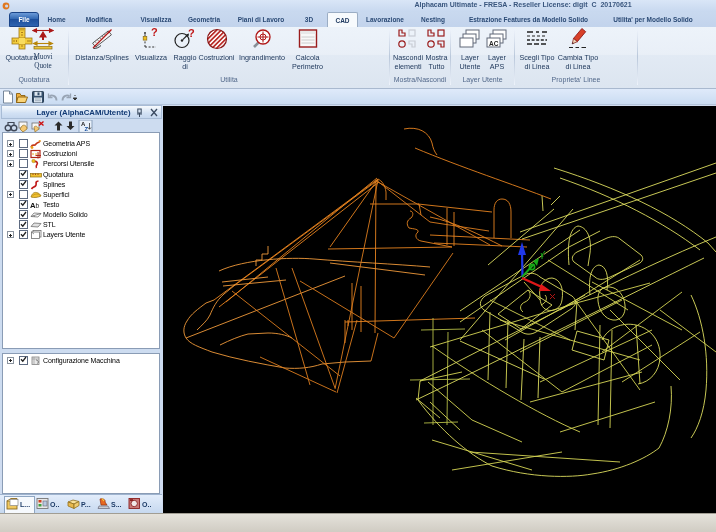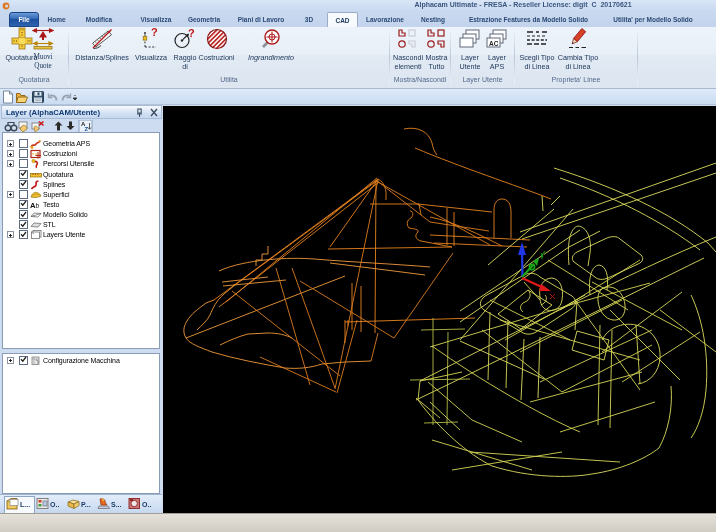--- a/index.html
+++ b/index.html
@@ -35,21 +35,21 @@
 .ric { display:block; margin:0 auto; }
 .rlab { font-size:7.2px; color:#20395c; line-height:9px; margin-top:2px; white-space:nowrap; }
 .gsep { position:absolute; top:2px; width:1px; height:56px;
   background:linear-gradient(#eef3fb, #b9c7da, #eef3fb); }
 .glab { position:absolute; top:49px; height:9px; font-size:7px; color:#52688a; text-align:center; white-space:nowrap; }
 
 
 #qbar { left:0; top:89px; width:716px; height:16px; background:linear-gradient(#dfeafa,#cadcf2); border-bottom:1px solid #b3c4da; }
 
 
-#lpanel { left:0; top:105px; width:163px; height:348px; background:#cddcf0; }
+#lpanel { left:0; top:105px; width:163px; height:348px; background:#cddcf0;text-align:center; }
 #lphead { position:absolute; left:1px; top:0px; width:161px; height:14px;
   background:linear-gradient(#f7fafd,#d2e1f4 60%, #c5d7ee);
   border:1px solid #a8bcd6; font-size:7.8px; font-weight:bold; color:#123a74; line-height:13px; padding-left:4px; }
 #lptools { position:absolute; left:2px; top:14px; width:159px; height:13px; }
 #treebox1 { position:absolute; left:2px; top:27px; width:158px; height:217px; background:#fff;
   border:1px solid #8a9cb5; font-size:7px; color:#000; overflow:hidden; }
 #treebox2 { position:absolute; left:2px; top:248px; width:158px; height:141px; background:#fff;
   border:1px solid #8a9cb5; font-size:7px; color:#000; overflow:hidden; }
 .trow { position:absolute; left:0; height:10.15px; line-height:10.15px; white-space:nowrap; }
 .texp { position:absolute; left:4px; top:1px; width:7px; height:7px; border:1px solid #8a939e; background:#fff; }
@@ -170,30 +170,38 @@
           <pattern id="hat" width="3.2" height="3.2" patternTransform="rotate(45)" patternUnits="userSpaceOnUse">
             <rect width="3.2" height="3.2" fill="#fff"></rect>
             <rect width="1.7" height="3.2" fill="#b82824"></rect>
           </pattern>
         </defs>
         <circle cx="12" cy="12" r="9.5" fill="url(#hat)" stroke="#8a1818" stroke-width="1.2"></circle>
       </svg>
       <div class="rlab">Costruzioni</div>
     </div>
 
-    <div class="rbtn" style="left:245px;width:52px;font-style:italic;">
+    <div class="rbtn" style="left:236px;width:52px;">
       <svg class="ric" width="24" height="24" viewBox="0 0 24 24">
         <path d="M4 20 L8.5 15.5" stroke="#889098" stroke-width="2.6"></path>
         <circle cx="13" cy="10" r="7" fill="#fdfdfd" stroke="#b01818" stroke-width="1.4"></circle>
         <path d="M13 4.5 L13 15.5 M7.5 10 L18.5 10" stroke="#b01818" stroke-width="1"></path>
         <circle cx="13" cy="10" r="3" fill="none" stroke="#b01818" stroke-width="1"></circle>
       </svg>
       <div class="rlab">Ingrandimento</div>
     </div>
 
+    <div class="rbtn" style="left:289px;width:37px;">
+      <svg class="ric" width="24" height="24" viewBox="0 0 24 24">
+        <rect x="3.5" y="3" width="17" height="17" fill="#f8f8f8" stroke="#9a1c1c" stroke-width="1.4"></rect>
+        <rect x="4.5" y="4" width="15" height="3" fill="#e8e8e8"></rect>
+        <path d="M5.5 10 L18.5 10 M5.5 13 L18.5 13 M5.5 16 L18.5 16" stroke="#c8c8c8" stroke-width="0.9"></path>
+      </svg>
+      <div class="rlab">Calcola<br>Perimetro</div>
+    </div>
 
 
     <div class="rbtn" style="left:391px;width:34px;">
       <svg class="ric" width="22" height="24" viewBox="0 0 22 24">
         <path d="M2 3 L2 9 L8 9 L8 6 L5 6 L5 3 Z" fill="none" stroke="#9a1c1c" stroke-width="1.2"></path>
         <rect x="12" y="3" width="6" height="6" fill="none" stroke="#c8ccd4" stroke-width="1.2"></rect>
         <circle cx="5" cy="17" r="3.2" fill="none" stroke="#9a1c1c" stroke-width="1.2"></circle>
         <path d="M12 14 L18 14 L18 20 L15 20 L15 17 L12 17 Z" fill="none" stroke="#c8ccd4" stroke-width="1.2"></path>
       </svg>
       <div class="rlab">Nascondi<br>elementi</div>

